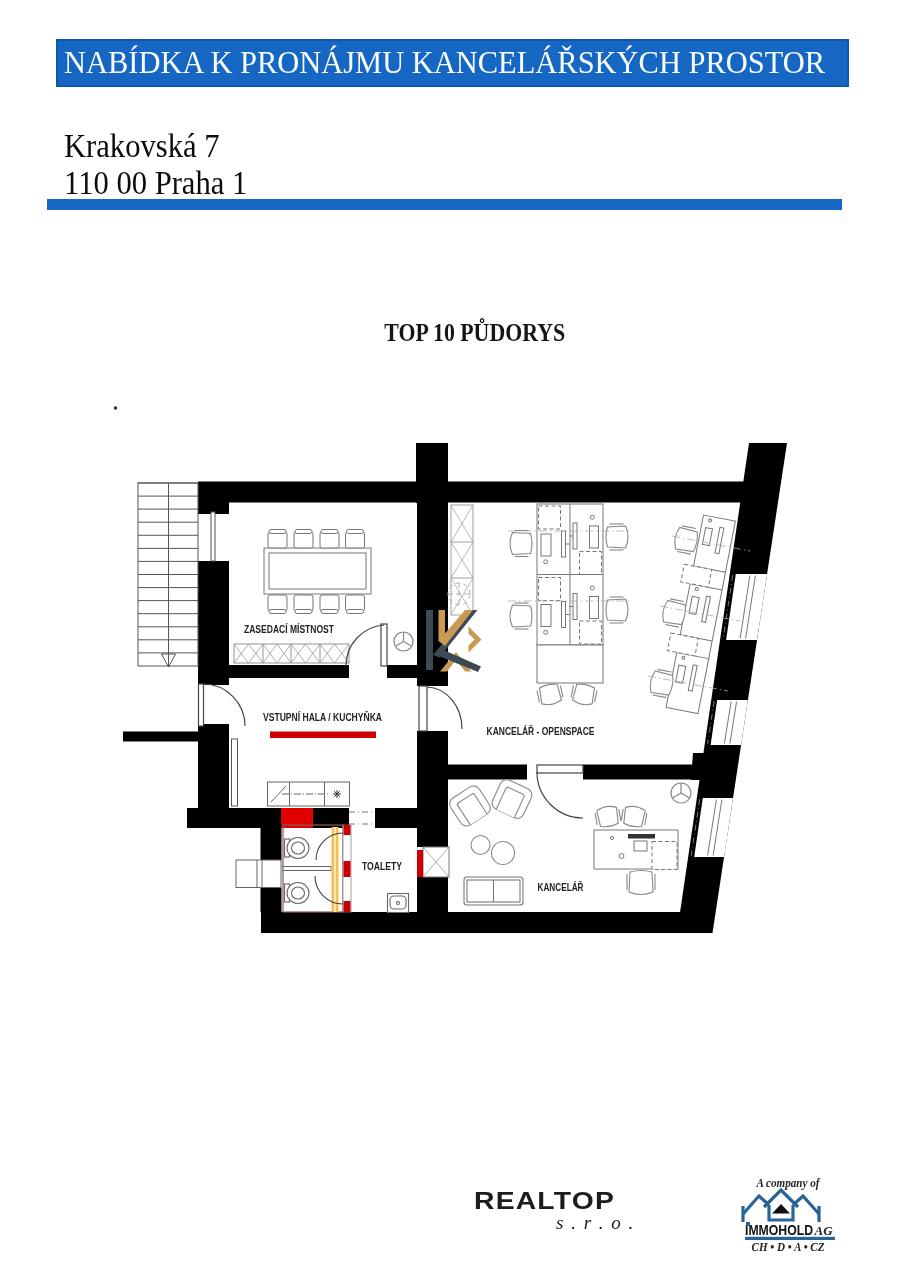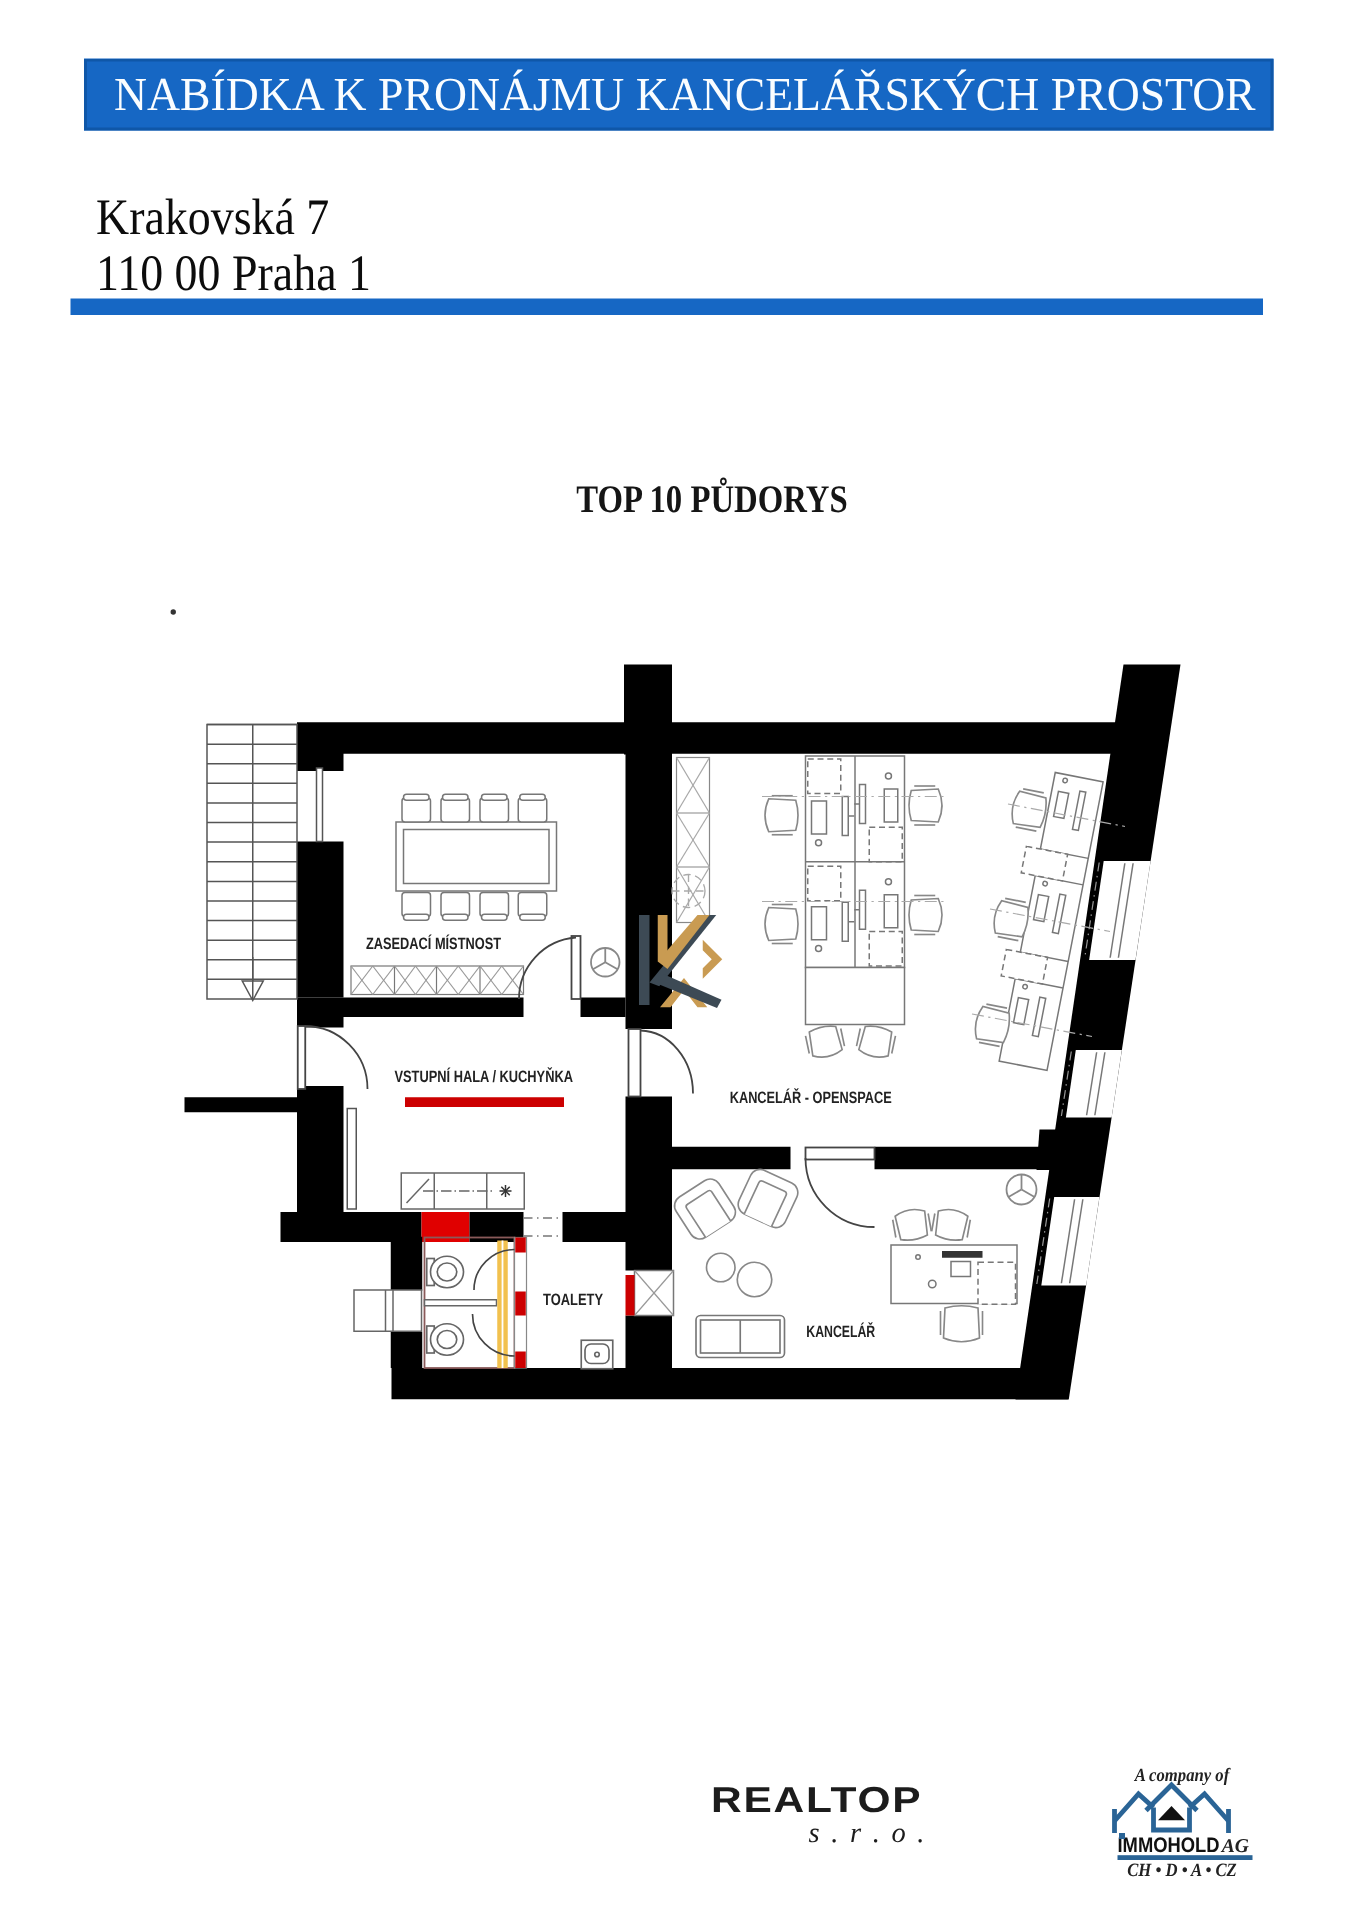--- a/index.html
+++ b/index.html
@@ -4,21 +4,21 @@
 <style>
 html,body{margin:0;padding:0;background:#fff;}
 body{width:905px;height:1280px;position:relative;font-family:"Liberation Serif",serif;overflow:hidden;}
 .abs{position:absolute;}
 </style>
 </head>
 <body>
 
 <div class="abs" style="left:56px;top:39.4px;width:793px;height:47.5px;background:#1667C4;box-shadow:inset 0 0 0 2px #0F57A8;"></div>
 
-<div class="abs" style="left:76px;top:39.4px;width:820px;height:42px;line-height:47.5px;white-space:nowrap;"><span style="display:inline-block;color:#fafdff;font-size:31.5px;transform:scaleX(0.967);transform-origin:left;">NABÍDKA K PRONÁJMU KANCELÁŘSKÝCH PROSTOR</span></div>
+<div class="abs" style="left:64px;top:39.4px;width:820px;height:42px;line-height:47.5px;white-space:nowrap;"><span style="display:inline-block;color:#fafdff;font-size:31.5px;transform:scaleX(0.967);transform-origin:left;">NABÍDKA K PRONÁJMU KANCELÁŘSKÝCH PROSTOR</span></div>
 
 <div class="abs" style="left:64px;top:127px;font-size:34px;color:#0c0c0c;line-height:37px;transform:scaleX(0.9);transform-origin:left;">Krakovská 7<br>110 00 Praha 1</div>
 
 <div class="abs" style="left:47px;top:199px;width:795px;height:10.5px;background:#1667C4;"></div>
 
 <div class="abs" style="left:22px;top:318px;width:905px;text-align:center;white-space:nowrap;"><span style="display:inline-block;font-size:26px;font-weight:bold;color:#151515;transform:scaleX(0.84);transform-origin:center;">TOP 10 PŮDORYS</span></div>
 
 <svg class="abs" style="left:0;top:0" width="905" height="1280" viewBox="0 0 905 1280">
 <g id="plan">
 
@@ -493,21 +493,21 @@
         <line x1="448" y1="594" x2="470" y2="594"></line>
         <line x1="459" y1="583" x2="459" y2="605"></line>
       </g>
 
 <circle cx="115.5" cy="408" r="1.8" fill="#333"></circle>
 </g>
 </svg>
 
 <div class="abs" style="left:474px;top:1187px;font-family:'Liberation Sans',sans-serif;font-weight:bold;font-size:24px;color:#1c1c1c;letter-spacing:1px;transform:scaleX(1.18);transform-origin:left;white-space:nowrap;">REALTOP</div>
 
-<div class="abs" style="left:539px;top:1212px;font-family:'Liberation Serif',serif;font-style:italic;font-size:19px;color:#1c1c1c;letter-spacing:1.5px;white-space:nowrap;">s . r . o .</div>
+<div class="abs" style="left:556px;top:1212px;font-family:'Liberation Serif',serif;font-style:italic;font-size:19px;color:#1c1c1c;letter-spacing:1.5px;white-space:nowrap;">s . r . o .</div>
 
 <svg class="abs" style="left:733px;top:1172px" width="115" height="88" viewBox="0 0 115 88">
 <g id="immo">
 
 <text x="55" y="15" font-family="Liberation Serif,serif" font-style="italic" font-weight="bold" font-size="12.5" fill="#222" text-anchor="middle" textLength="63" lengthAdjust="spacingAndGlyphs">A company of</text>
 
 <g stroke="#2A6496" stroke-width="3.2" fill="none">
 <path d="M31,35 L48,18 L65,35"></path>
 <path d="M36,33 V48 H60 V33"></path>
 <path d="M10,42 L26,24 L36,33"></path>

